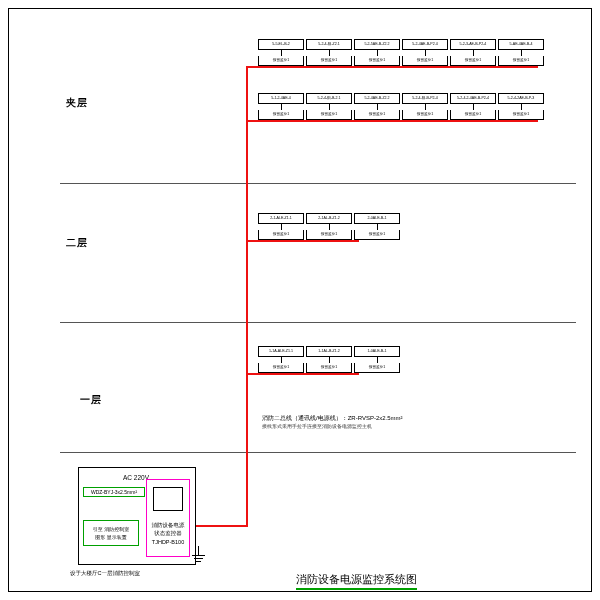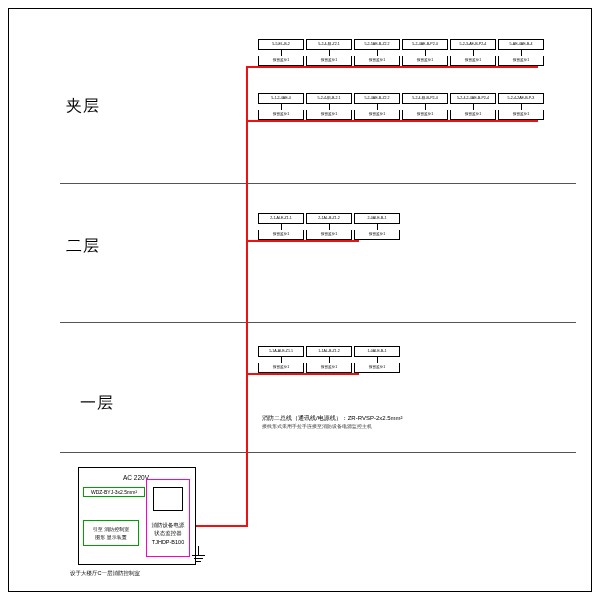--- a/index.html
+++ b/index.html
@@ -29,23 +29,24 @@
     border: 1px solid #000;
     box-sizing: border-box;
   }
   .hline {
     position: absolute;
     height: 0;
     border-top: 1px solid #555;
   }
   .floor-label {
     position: absolute;
-    font-size: 16px;
+    font-size: 10px;
     color: #000;
     letter-spacing: 1px;
+    font-weight: bold;
   }
   
   .rline {
     position: absolute;
     background: #ee1111;
   }
   .vtrunk { width: 2px; }
   .hbranch { height: 2px; }
 
   
@@ -310,14 +311,15 @@
 
   <div class="ground" style="left:192px; top:546px; width:14px; height:16px;">
     <i style="left:6px; top:0; width:1px; height:9px;"></i>
     <i style="left:0; top:9px; width:13px; height:1px;"></i>
     <i style="left:2px; top:12px; width:9px; height:1px;"></i>
     <i style="left:4px; top:15px; width:5px; height:1px;"></i>
   </div>
 
   <div class="caption" style="left:70px; top:570px;">设于大楼厅C一层消防控制室</div>
 
+  <div class="title" style="left:296px; top:572px;">消防设备电源监控系统图</div>
 
 </div>
 
 </body></html>

